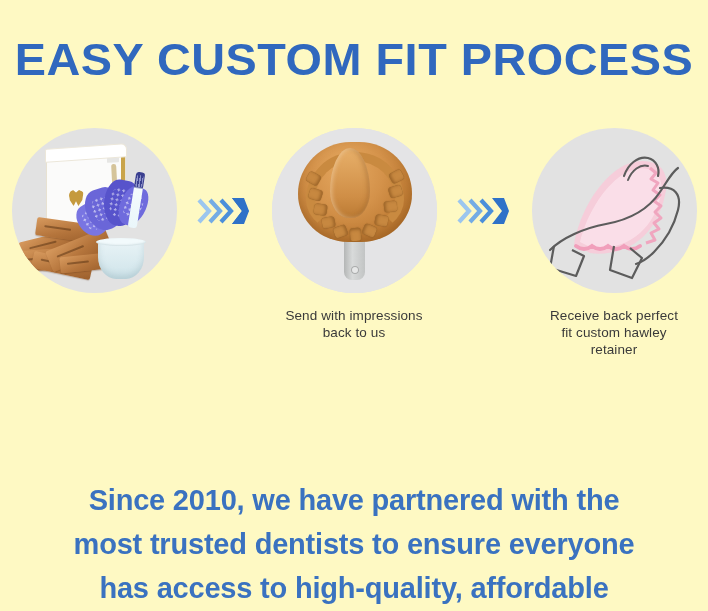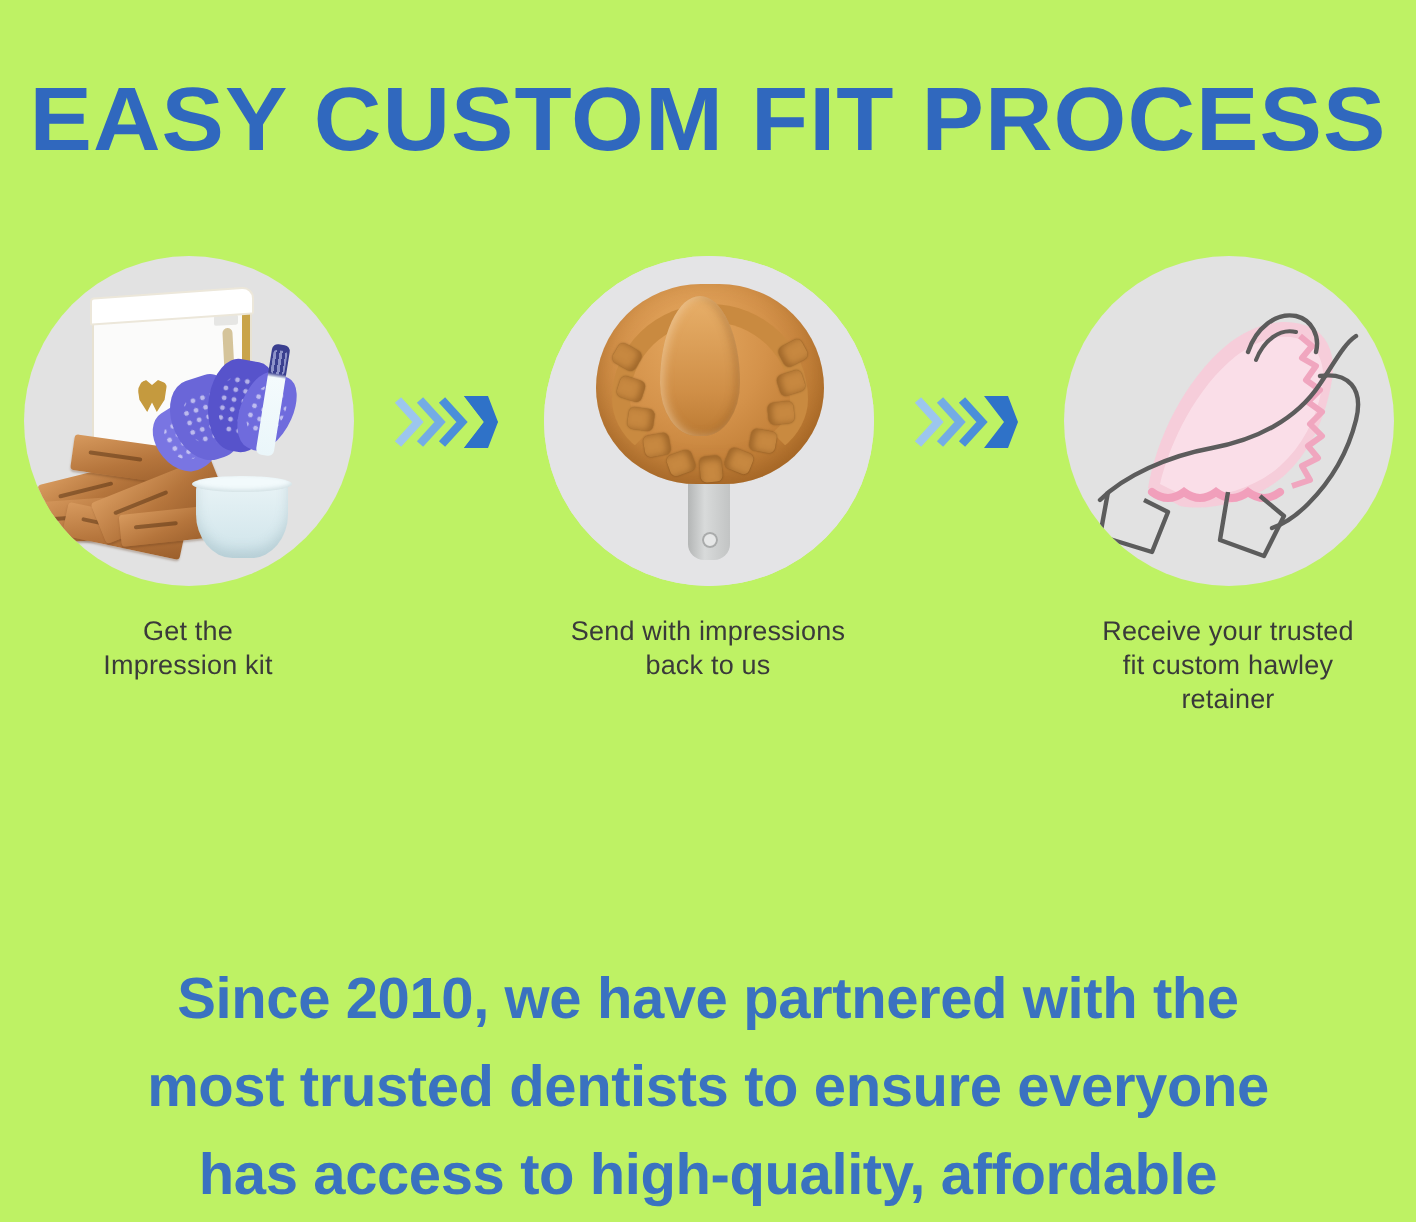--- a/index.html
+++ b/index.html
@@ -13,21 +13,21 @@
     height: 611px;
     overflow: hidden;
     font-family: "Liberation Sans", sans-serif;
     -webkit-font-smoothing: antialiased;
   }
 
   .page {
     position: relative;
     width: 708px;
     height: 611px;
-    background: #bef264;
+    background: #fef9c3;
   }
 
   
   .headline {
     position: absolute;
     left: 0;
     top: 34px;
     width: 708px;
     text-align: center;
     color: #3068BE;
@@ -347,22 +347,20 @@
         </div>
 
         <div class="brush2"></div>
         <div class="tray t4"></div>
         <div class="tray t1"></div>
         <div class="tray t2"></div>
         <div class="tray t3"></div>
         <div class="brush"></div>
         <div class="kit-cup"></div>
       </div>
-      <div class="step-caption">Get the
-Impression kit</div>
     </div>
 
     <div class="arrow">
       <svg width="56" height="30" viewBox="0 0 56 30">
         <g fill="none" stroke-width="4.2" stroke-linecap="butt" stroke-linejoin="miter">
           <polyline points="3,4 13,15 3,26" stroke="#9CC6EE"></polyline>
           <polyline points="14,4 24,15 14,26" stroke="#74ACE4"></polyline>
           <polyline points="25,4 35,15 25,26" stroke="#4B8FDA"></polyline>
         </g>
         <polygon points="36,2 38,2 53,15 38,28 36,28 46,15" fill="#2F72C8"></polygon>
@@ -427,21 +425,21 @@
 
           <path d="M82 118 L78 142 L100 150 L110 130 L98 120" fill="none" stroke="#5C5C5C" stroke-width="2.2" stroke-linejoin="round"></path>
 
           <path d="M128 60 C142 58 150 66 146 82 C142 98 134 112 122 124
                    C116 130 110 134 104 136" fill="none" stroke="#5C5C5C" stroke-width="2.2" stroke-linecap="round"></path>
 
           <path d="M92 48 C96 36 106 28 116 30 C124 32 128 40 126 48" fill="none" stroke="#5C5C5C" stroke-width="2.2" stroke-linecap="round"></path>
           <path d="M96 52 C100 42 108 36 116 38" fill="none" stroke="#5C5C5C" stroke-width="2" stroke-linecap="round"></path>
         </svg>
       </div>
-      <div class="step-caption">Receive your trusted
+      <div class="step-caption">Receive back perfect
 fit custom hawley
 retainer</div>
     </div>
 
   </div>
 
   <div class="statement">Since 2010, we have partnered with the
 most trusted dentists to ensure everyone
 has access to high-quality, affordable
 dental care.</div>

